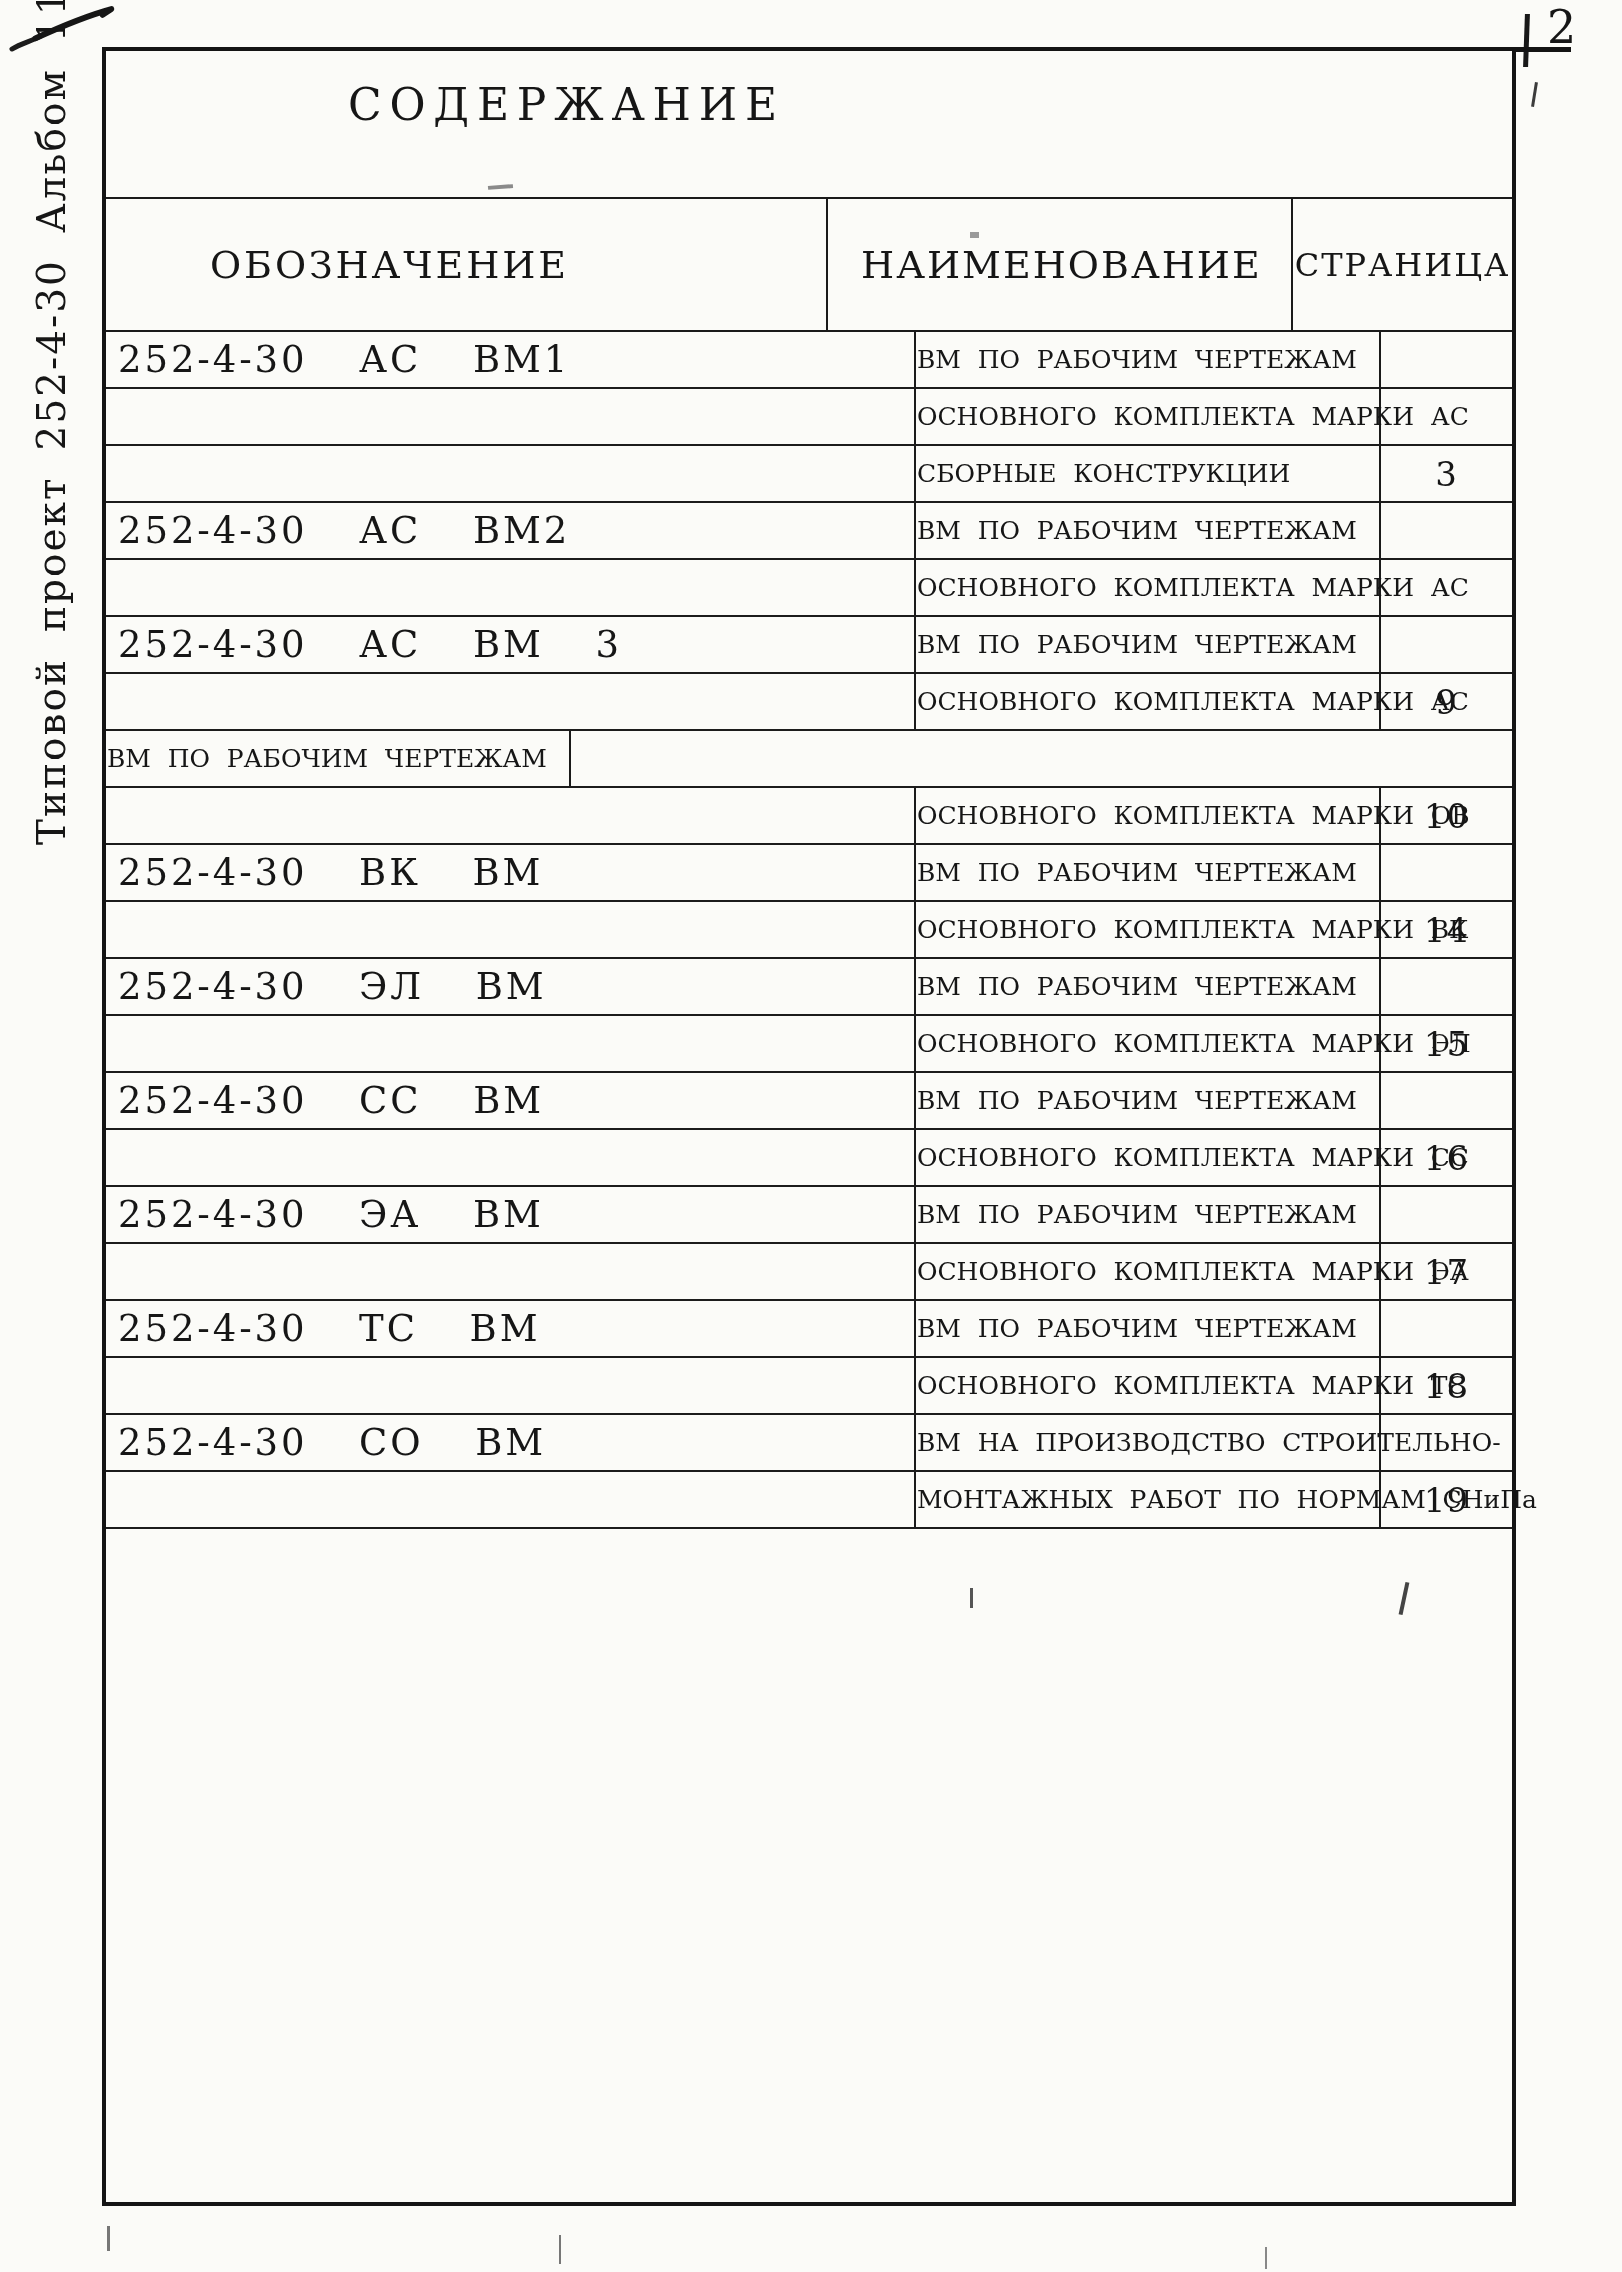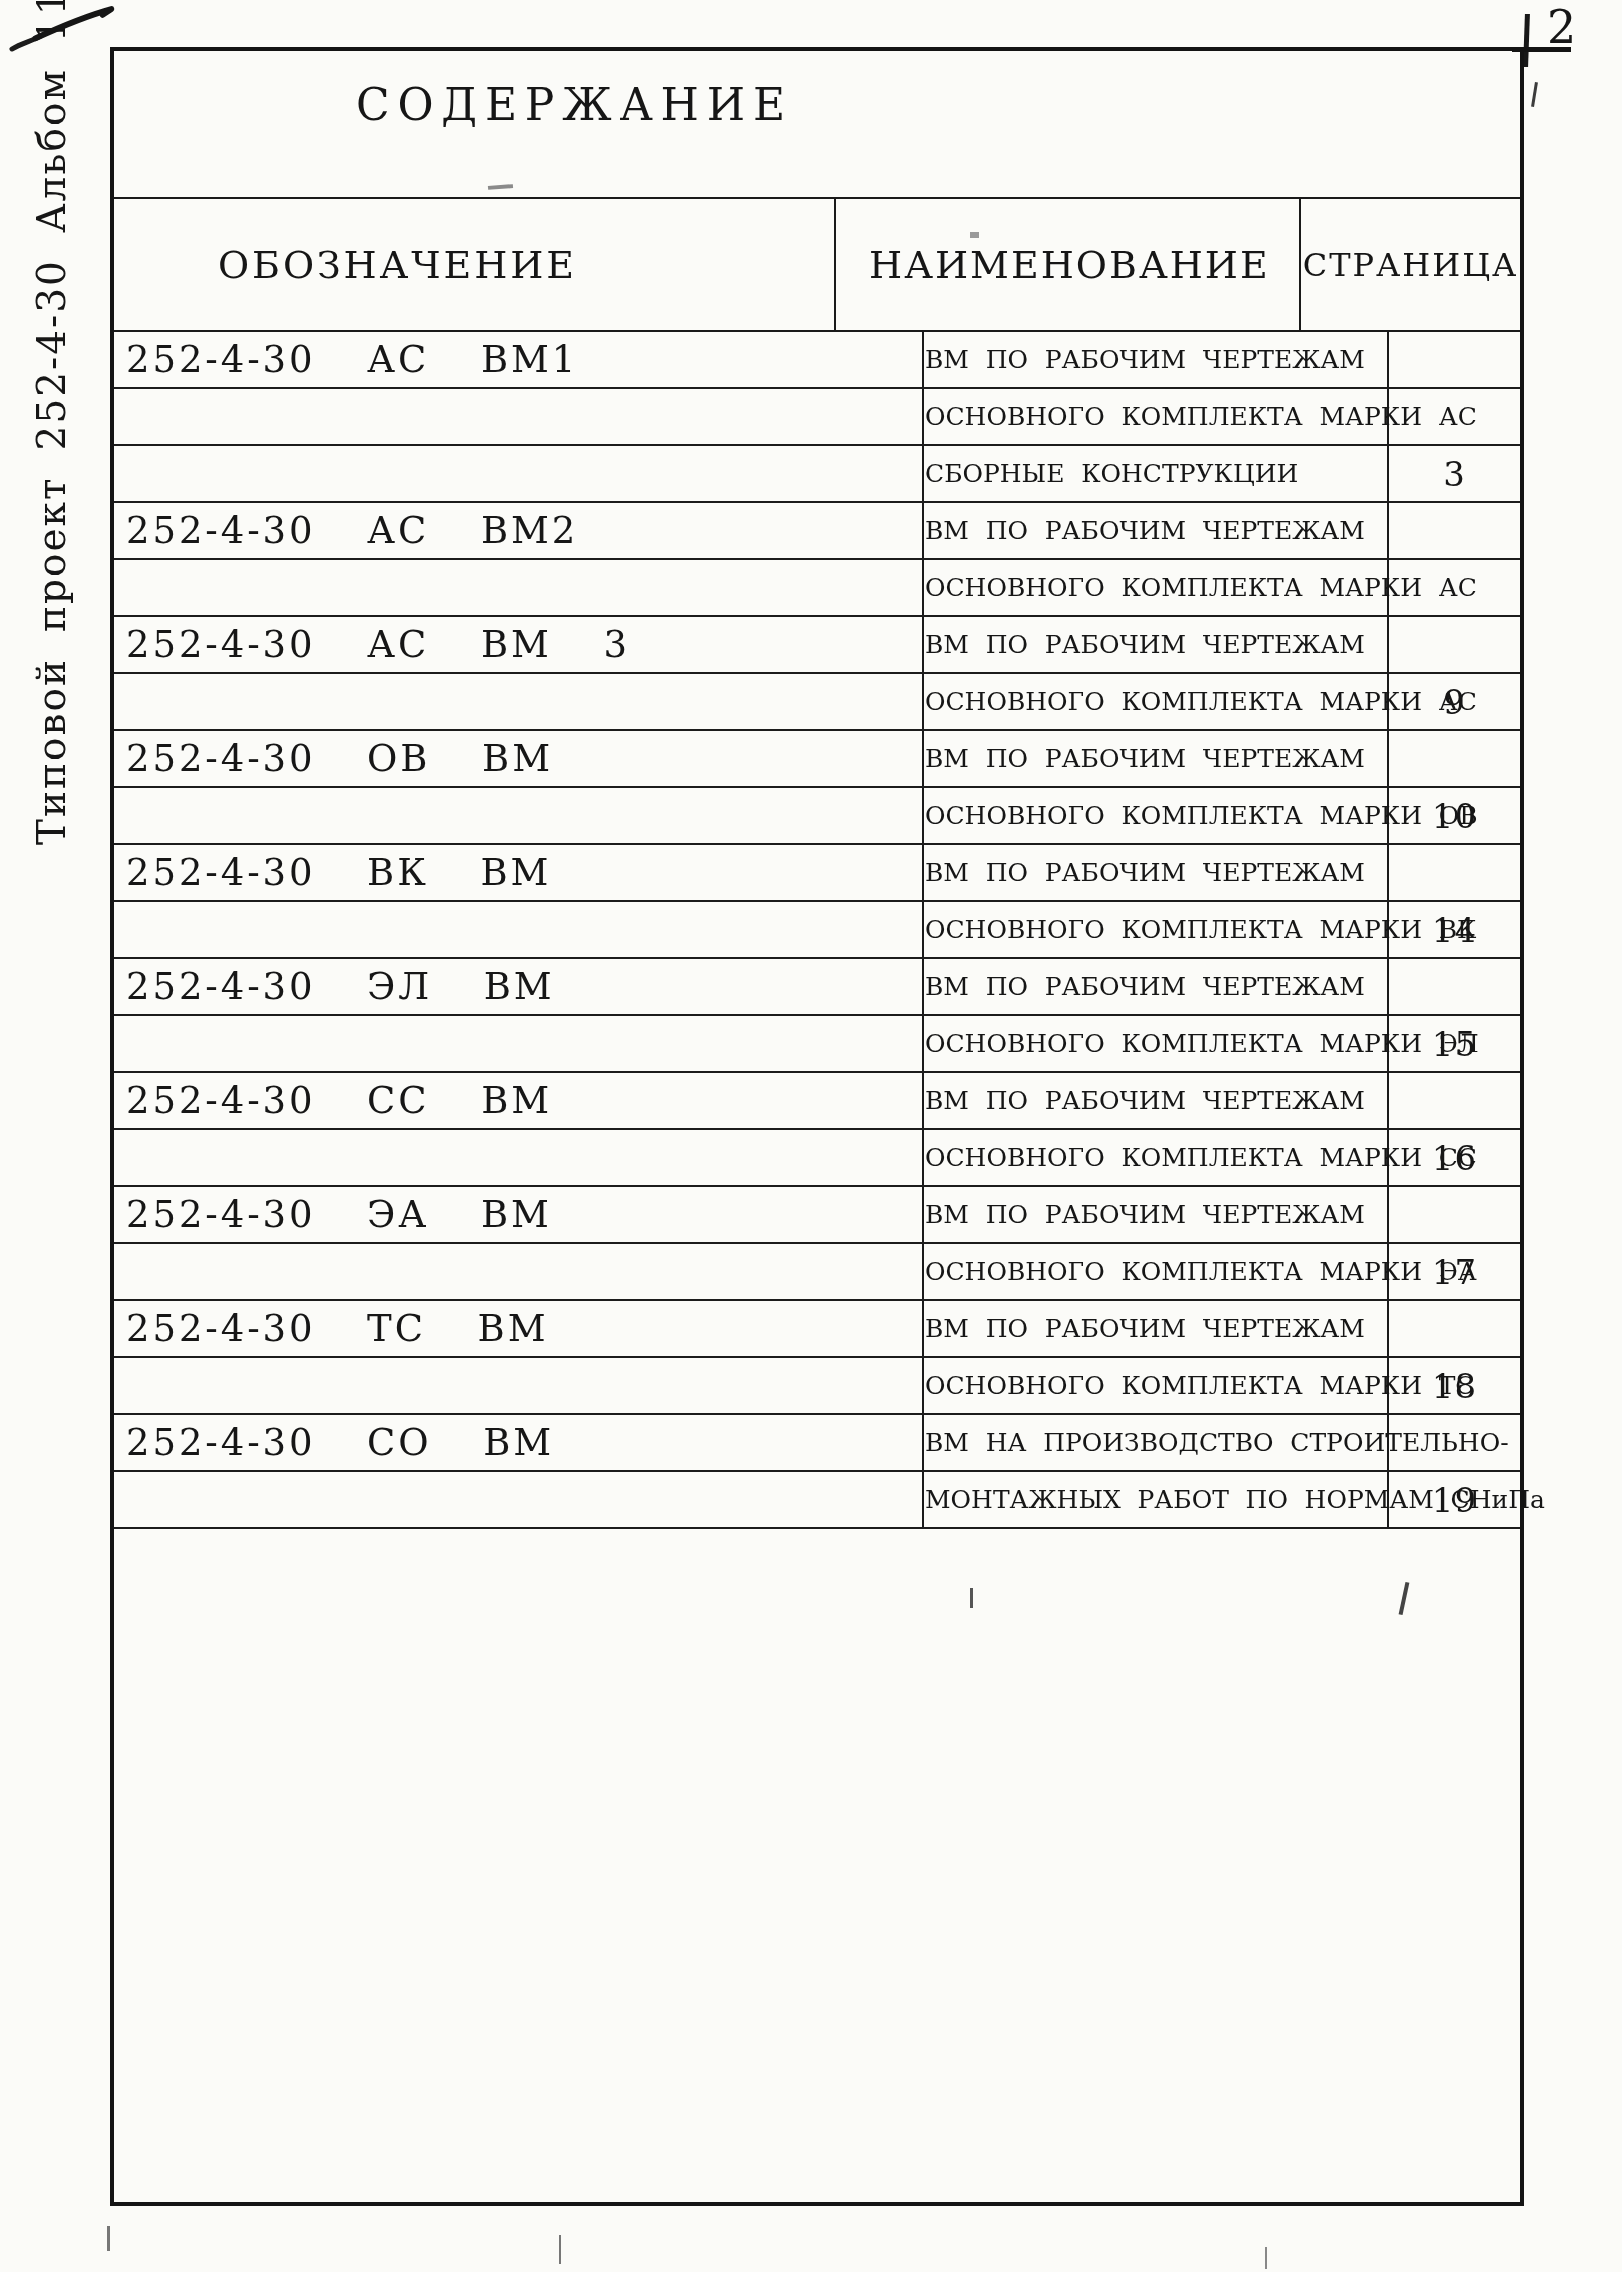--- a/index.html
+++ b/index.html
@@ -6,21 +6,21 @@
   .page{
     position:relative;
     width:1623px;height:2272px;
     background:#fbfbf8;
     font-family:"DejaVu Serif", serif;
     color:#161616;
     overflow:hidden;
   }
   
   .frame{
-    position:absolute;left:110px;top:47px;
+    position:absolute;left:102px;top:47px;
     width:1414px;height:2159px;
     border:4.9px solid #141414;
     box-sizing:border-box;
   }
   .frame-top-ext{
     position:absolute;left:1512px;top:47px;width:59px;height:4.9px;
     background:#141414;
   }
   
   .title-row{
@@ -134,21 +134,20 @@
           <div class="cell c-des">252-4-30 АС ВМ 3</div>
           <div class="cell c-name">ВМ ПО РАБОЧИМ ЧЕРТЕЖАМ</div>
           <div class="cell c-page"></div>
         </div>
         <div class="row">
           <div class="cell c-des"></div>
           <div class="cell c-name">ОСНОВНОГО КОМПЛЕКТА МАРКИ АС</div>
           <div class="cell c-page">9</div>
         </div>
         <div class="row">
-          <div class="cell c-des">252-4-30 ОВ ВМ</div>
           <div class="cell c-name">ВМ ПО РАБОЧИМ ЧЕРТЕЖАМ</div>
           <div class="cell c-page"></div>
         </div>
         <div class="row">
           <div class="cell c-des"></div>
           <div class="cell c-name">ОСНОВНОГО КОМПЛЕКТА МАРКИ ОВ</div>
           <div class="cell c-page">10</div>
         </div>
         <div class="row">
           <div class="cell c-des">252-4-30 ВК ВМ</div>

